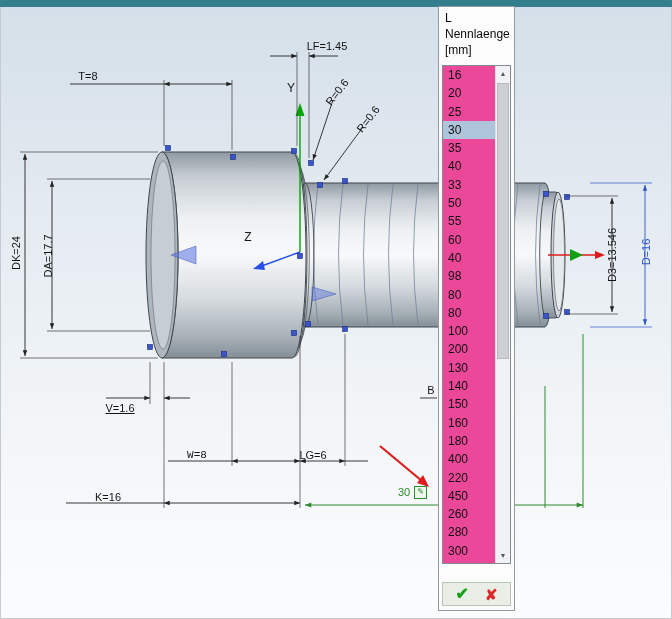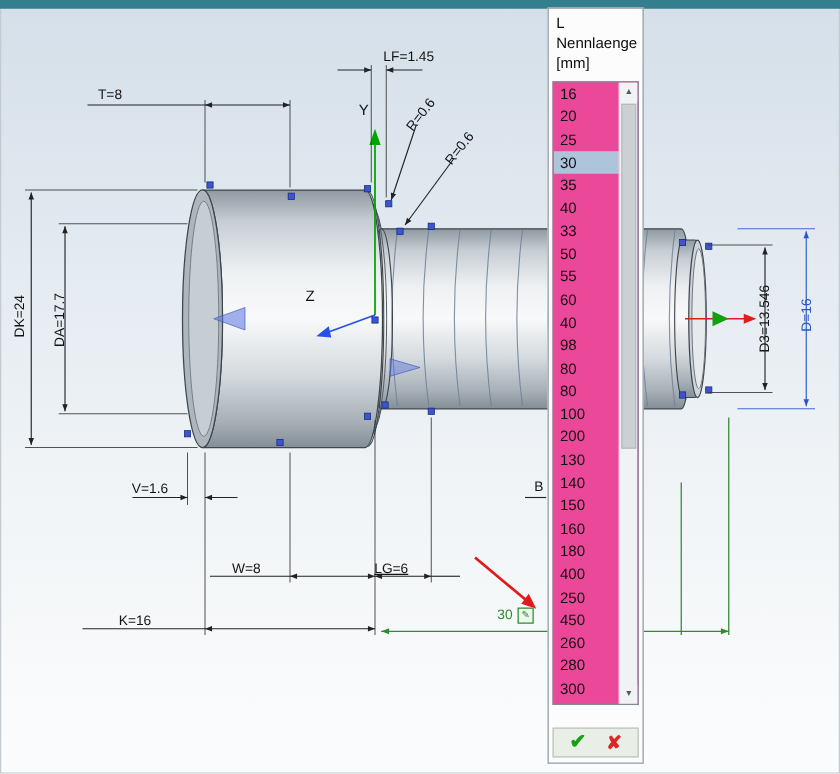--- a/index.html
+++ b/index.html
@@ -12,22 +12,22 @@
 
   
   .lab{position:absolute;transform:translate(-50%,-50%);font-size:11px;color:#141414;white-space:nowrap;z-index:3;}
   .r90{transform:translate(-50%,-50%) rotate(-90deg);}
   .r52{transform:translate(-50%,-50%) rotate(-52deg);}
   .blue{color:#2b55c8;}
   .green{color:#2e8b2e;}
   #lab-T{left:88px;top:76px;} #lab-LF{left:327px;top:46px;}
   #lab-R1{left:337px;top:92px;} #lab-R2{left:368px;top:119px;}
   #lab-DK{left:16px;top:253px;} #lab-DA{left:48px;top:256px;}
-  #lab-V{left:120px;top:391px;} #lab-W{left:197px;top:455px;}
-  #lab-LG{left:313px;top:455px;text-decoration:underline;} #lab-K{left:108px;top:497px;}
+  #lab-V{left:120px;top:408px;text-decoration:underline;} #lab-W{left:197px;top:455px;font-family:Liberation Mono, monospace;}
+  #lab-LG{left:313px;top:455px;} #lab-K{left:108px;top:497px;}
   #lab-B{left:431px;top:390px;}
   #lab-D3{left:612px;top:255px;} #lab-D{left:646px;top:252px;}
   #lab-Y{left:291px;top:88px;font-size:12px;} #lab-Z{left:248px;top:237px;font-size:12px;}
   #lab-30{left:404px;top:492px;}
   #edit-ico{position:absolute;left:414px;top:486px;width:11px;height:11px;border:1px solid #2e8b2e;
             background:#eef7ee;font-size:8px;line-height:10px;text-align:center;color:#2e8b2e;z-index:3;cursor:pointer;}
 
   
   #panel{position:absolute;left:438px;top:6px;width:77px;height:605px;background:#fcfcfc;
          border:1px solid #8f9aa3;box-sizing:border-box;z-index:5;}
@@ -233,21 +233,21 @@
           <div class="row">80</div>
           <div class="row">80</div>
           <div class="row">100</div>
           <div class="row">200</div>
           <div class="row">130</div>
           <div class="row">140</div>
           <div class="row">150</div>
           <div class="row">160</div>
           <div class="row">180</div>
           <div class="row">400</div>
-          <div class="row">250</div>
+          <div class="row">220</div>
           <div class="row">450</div>
           <div class="row">260</div>
           <div class="row">280</div>
           <div class="row">300</div>
         </div>
       <div id="sbar">
         <div class="sbtn" id="sb-up">▲</div>
         <div id="sb-thumb"></div>
         <div class="sbtn" id="sb-down">▼</div>
       </div>

